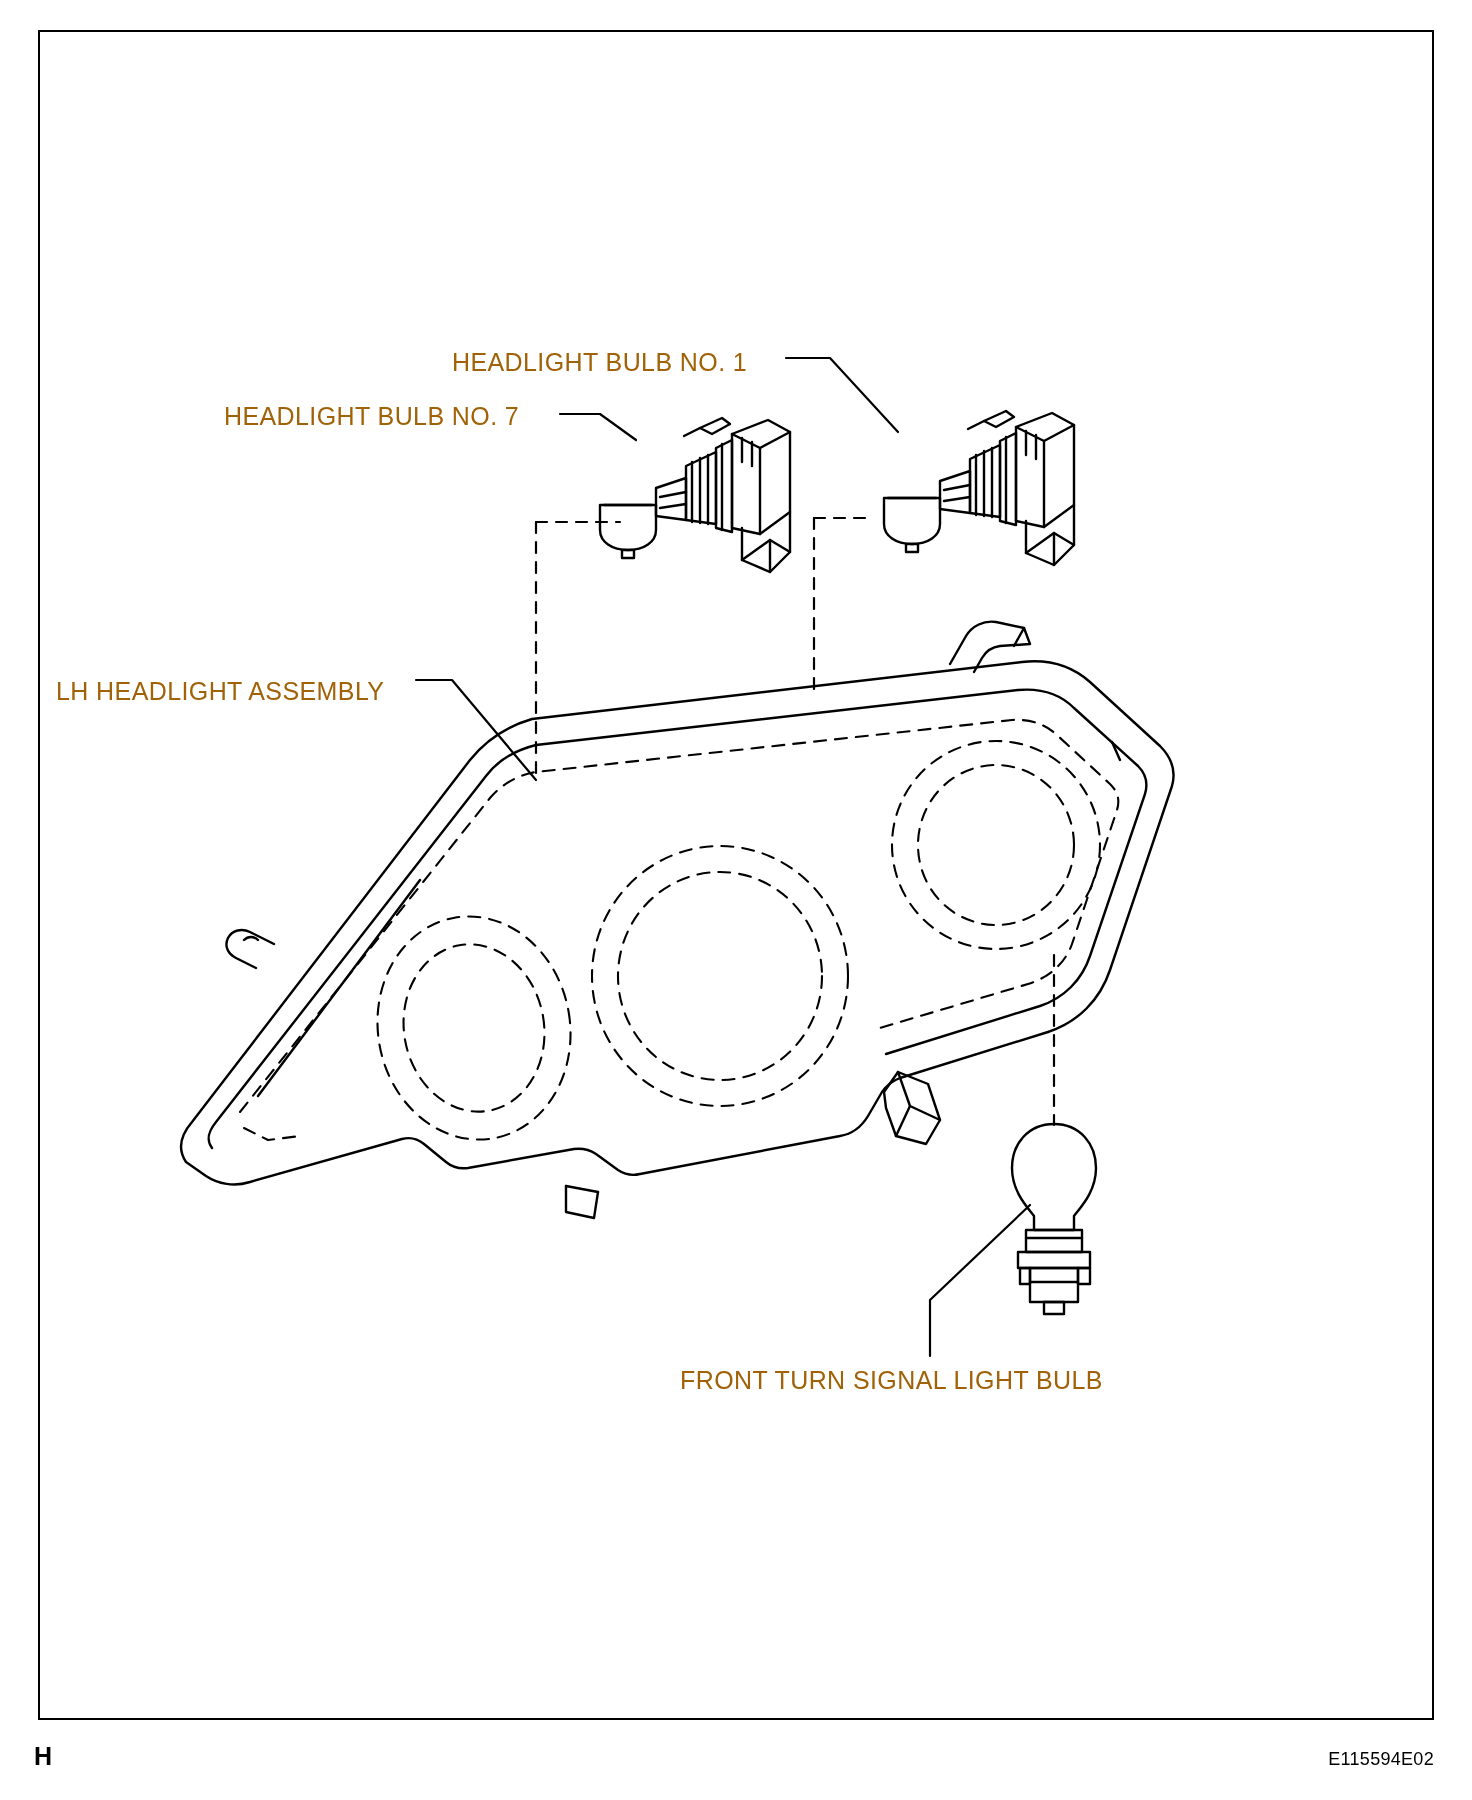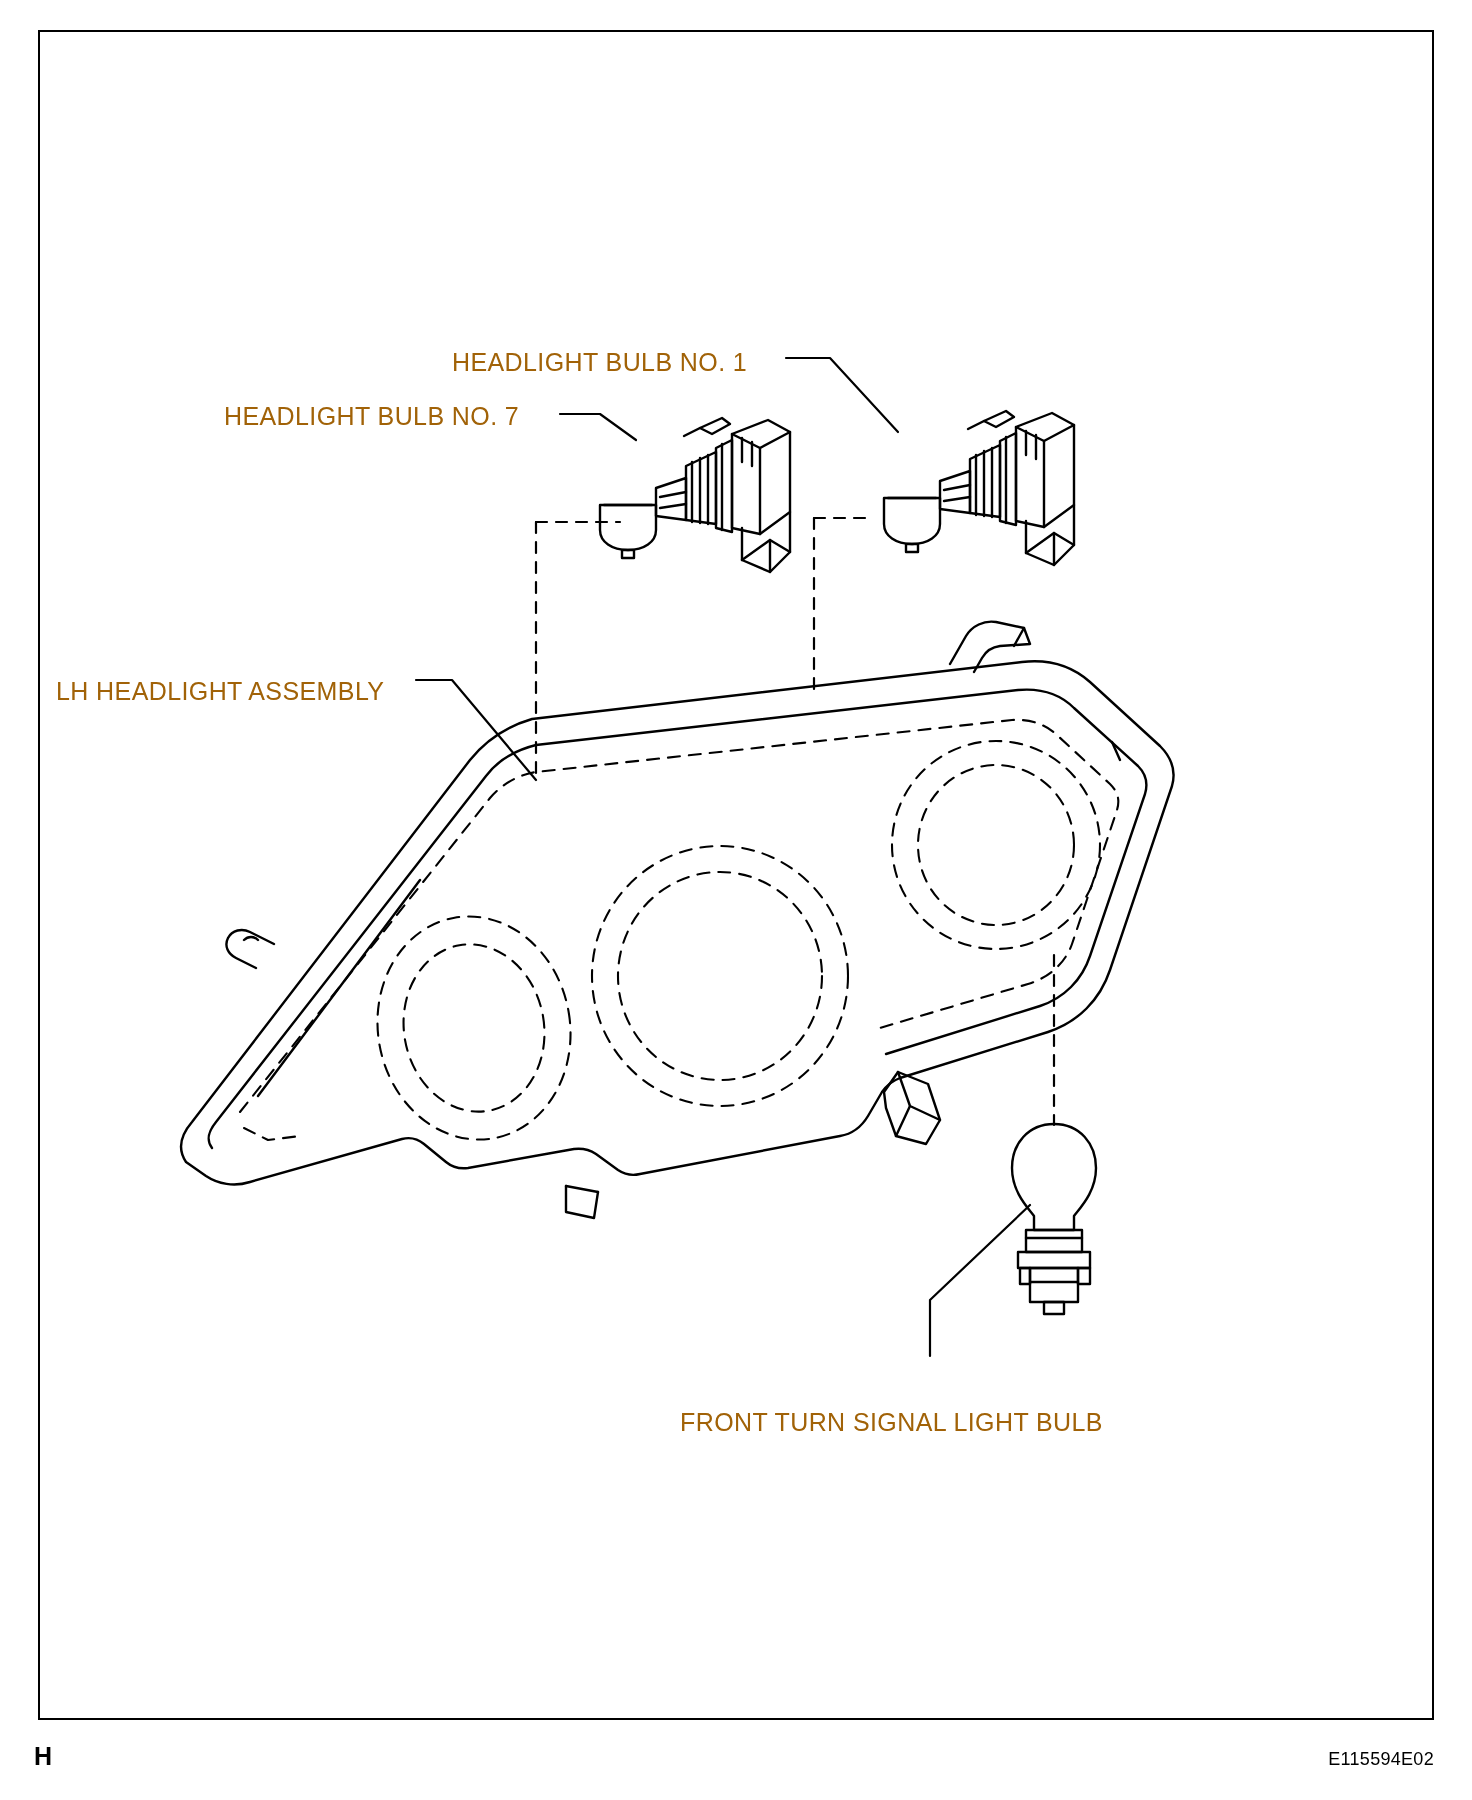--- a/index.html
+++ b/index.html
@@ -30,21 +30,21 @@
   .label {
     position: absolute;
     font-size: 25px;
     letter-spacing: 0.4px;
     white-space: nowrap;
     color: #a16207;
   }
   #lbl-bulb1 { left: 452px; top: 348px; }
   #lbl-bulb2 { left: 224px; top: 402px; }
   #lbl-assembly { left: 56px; top: 669px; margin-top: 8px; }
-  #lbl-turn { left: 680px; top: 1366px; margin-top: 42px; }
+  #lbl-turn { left: 680px; top: 1366px; }
   #corner-h {
     position: absolute;
     left: 34px;
     top: 1742px;
     font-size: 25px;
     font-weight: bold;
   }
   #fig-code {
     position: absolute;
     right: 38px;

